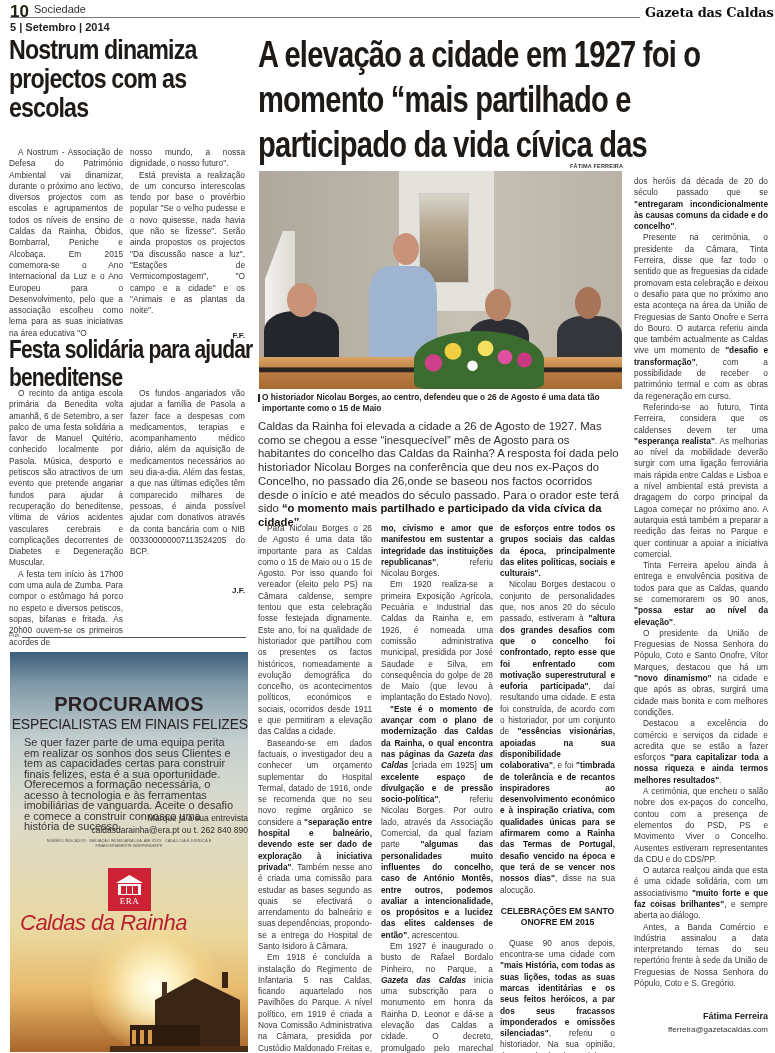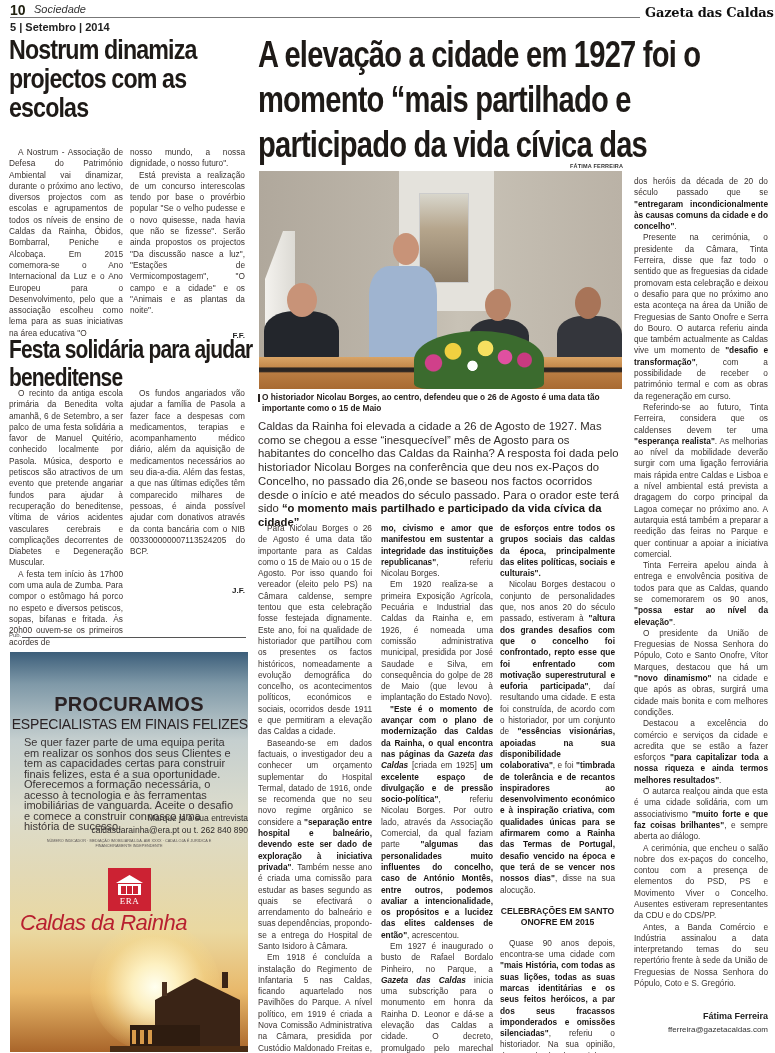--- a/index.html
+++ b/index.html
@@ -2,22 +2,22 @@
 <html><head>
 <meta charset="utf-8">
 <style>
   * { box-sizing: border-box; margin: 0; padding: 0; }
   html, body { width: 775px; height: 1053px; overflow: hidden; background: #ffffff; }
   body { position: relative; font-family: "Liberation Sans", sans-serif; color: #2a2524; }
 
   .abs { position: absolute; }
 
   
-  .page-num { left: 10px; top: 2px; font-size: 14px; font-weight: bold; color: #221; }
-  .section { left: 34px; top: 3px; font-size: 11px; font-style: italic; color: #333; }
+  .page-num { left: 10px; top: 2px; font-size: 17px; font-weight: bold; color: #221; }
+  .section { left: 34px; top: 3px; font-size: 11px; color: #333; }
   .rule-top { left: 10px; top: 17px; width: 630px; height: 1px; background: #777; }
   .masthead { left: 645px; top: 5px; font-family: "DejaVu Serif", serif; font-weight: bold; font-size: 13px; color: #111; letter-spacing: -0.2px; }
   .date { left: 10px; top: 21px; font-size: 11px; color: #222; font-weight: bold; text-align: center; }
 
   
   .h-left { font-family: "Liberation Sans", sans-serif; font-weight: bold; color: #1e1a17; letter-spacing: -1px; transform-origin: 0 0; }
   .h1-nostrum { left: 9px; top: 36px; font-size: 27px; line-height: 29px; width: 240px; transform: scaleX(0.86); width: 280px; }
   .h1-festa { left: 9px; top: 335px; font-size: 25px; line-height: 28px; transform: scaleX(0.84); width: 295px; }
   .h1-main { left: 258px; top: 32px; font-size: 36px; line-height: 45px; font-weight: bold; color: #1e1a17; letter-spacing: -1px; transform: scaleX(0.81); transform-origin: 0 0; width: 600px; }
 
@@ -198,19 +198,19 @@
   <p><span>Quase 90 anos depois, encontra-se uma cidade com </span><b>"mais História, com todas as suas lições, todas as suas marcas identitárias e os seus feitos heróicos, a par dos seus fracassos imponderados e omissões silenciadas"</b><span>, referiu o historiador. Na sua opinião, deve ser lembrada a rainha D. Leonor e o seu Compromisso, na defesa dos mais desprotegidos, assim como o exemplo de dedicação</span></p>
 </div>
 
 <div class="abs col m4">
   <p style="text-indent:0"><span>dos heróis da década de 20 do século passado que se </span><b>"entregaram incondicionalmente às causas comuns da cidade e do concelho"</b><span>.</span></p>
   <p><span>Presente na cerimónia, o presidente da Câmara, Tinta Ferreira, disse que faz todo o sentido que as freguesias da cidade promovam esta celebração e deixou o desafio para que no próximo ano esta aconteça na área da União de Freguesias de Santo Onofre e Serra do Bouro. O autarca referiu ainda que também actualmente as Caldas vive um momento de </span><b>"desafio e transformação"</b><span>, com a possibilidade de receber o património termal e com as obras da regeneração em curso.</span></p>
   <p><span>Referindo-se ao futuro, Tinta Ferreira, considera que os caldenses devem ter uma </span><b>"esperança realista"</b><span>. As melhorias ao nível da mobilidade deverão surgir com uma ligação ferroviária mais rápida entre Caldas e Lisboa e a nível ambiental está prevista a dragagem do corpo principal da Lagoa começar no próximo ano. A autarquia está também a preparar a reedição das feiras no Parque e quer continuar a apoiar a iniciativa comercial.</span></p>
   <p><span>Tinta Ferreira apelou ainda à entrega e envolvência positiva de todos para que as Caldas, quando se comemorarem os 90 anos, </span><b>"possa estar ao nível da elevação"</b><span>.</span></p>
   <p><span>O presidente da União de Freguesias de Nossa Senhora do Pópulo, Coto e Santo Onofre, Vítor Marques, destacou que há um </span><b>"novo dinamismo"</b><span> na cidade e que após as obras, surgirá uma cidade mais bonita e com melhores condições.</span></p>
   <p><span>Destacou a excelência do comércio e serviços da cidade e acredita que se estão a fazer esforços </span><b>"para capitalizar toda a nossa riqueza e ainda termos melhores resultados"</b><span>.</span></p>
+  <p>A cerimónia, que encheu o salão nobre dos ex-paços do concelho, contou com a presença de elementos do PSD, PS e Movimento Viver o Concelho. Ausentes estiveram representantes da CDU e do CDS/PP.</p>
   <p><span>O autarca realçou ainda que esta é uma cidade solidária, com um associativismo </span><b>"muito forte e que faz coisas brilhantes"</b><span>, e sempre aberta ao diálogo.</span></p>
-  <p>A cerimónia, que encheu o salão nobre dos ex-paços do concelho, contou com a presença de elementos do PSD, PS e Movimento Viver o Concelho. Ausentes estiveram representantes da CDU e do CDS/PP.</p>
   <p>Antes, a Banda Comércio e Indústria assinalou a data interpretando temas do seu repertório frente à sede da União de Freguesias de Nossa Senhora do Pópulo, Coto e S. Gregório.</p>
 </div>
 
 <div class="abs author">Fátima Ferreira</div>
 <div class="abs email">fferreira@gazetacaldas.com</div>
 
 </body></html>

